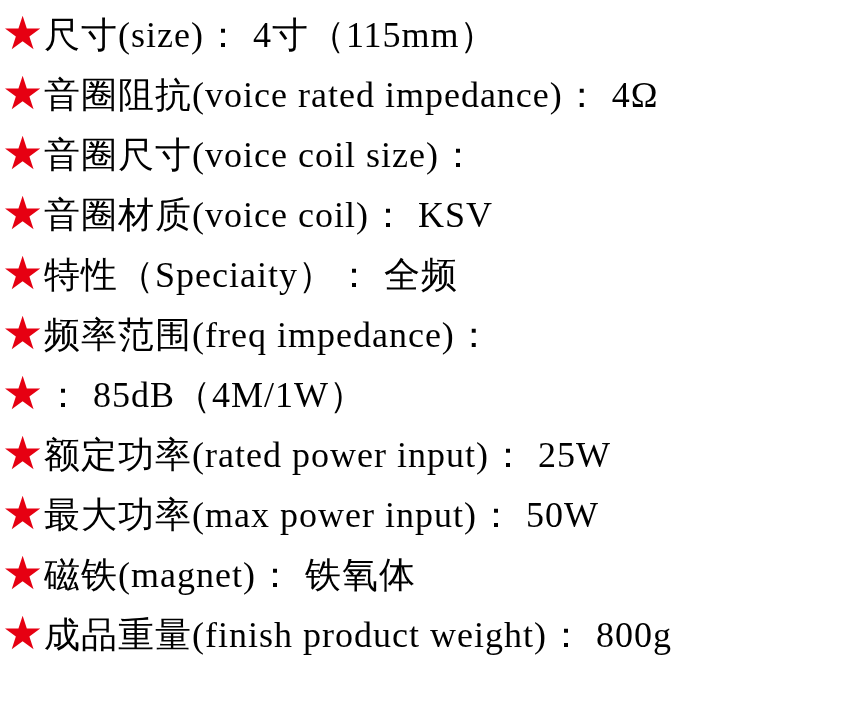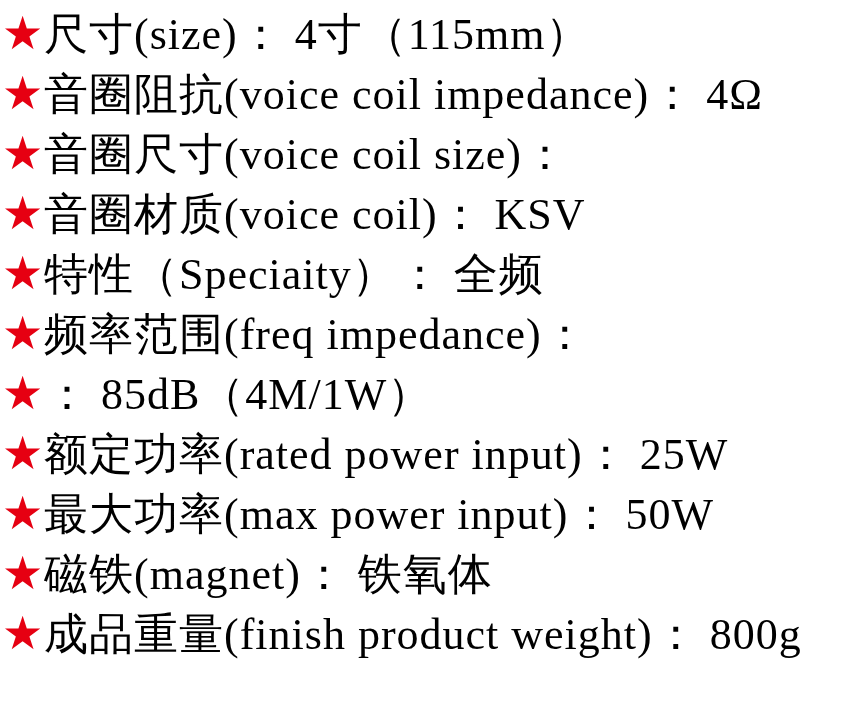--- a/index.html
+++ b/index.html
@@ -28,21 +28,21 @@
     flex: 0 0 auto;
     width: 42px;
     font-size: 46px;
     line-height: 1;
     color: #e60012;
     font-family: "DejaVu Sans", sans-serif;
     text-align: left;
     margin-top: -4px;
   }
   .label, .colon, .value {
-    font-size: 44px;
+    font-size: 36px;
     line-height: 1;
   }
   .label {
     letter-spacing: 1px;
   }
   .colon {
     margin-left: 1px;
   }
   .value {
     margin-left: 12px;
@@ -56,21 +56,21 @@
 
   <div class="spec-row">
     <span class="star" style="color: rgb(230, 0, 18);">★</span>
     <span class="label">尺寸(size)</span>
     <span class="colon">：</span>
     <span class="value">4寸（115mm）</span>
   </div>
 
   <div class="spec-row">
     <span class="star" style="color: rgb(230, 0, 18);">★</span>
-    <span class="label">音圈阻抗(voice coil impedance)</span>
+    <span class="label">音圈阻抗(voice rated impedance)</span>
     <span class="colon">：</span>
     <span class="value">4Ω</span>
   </div>
 
   <div class="spec-row">
     <span class="star" style="color: rgb(230, 0, 18);">★</span>
     <span class="label">音圈尺寸(voice coil size)</span>
     <span class="colon">：</span>
   </div>
 

